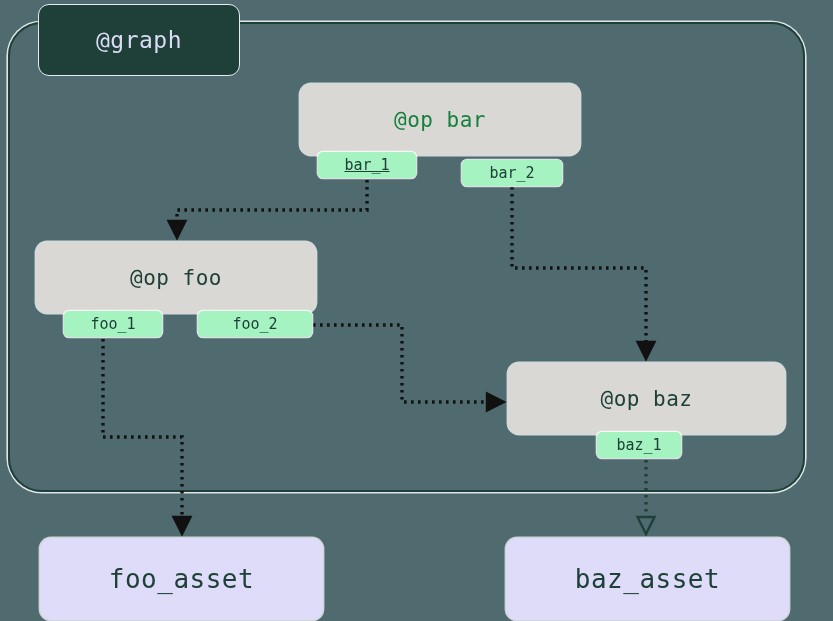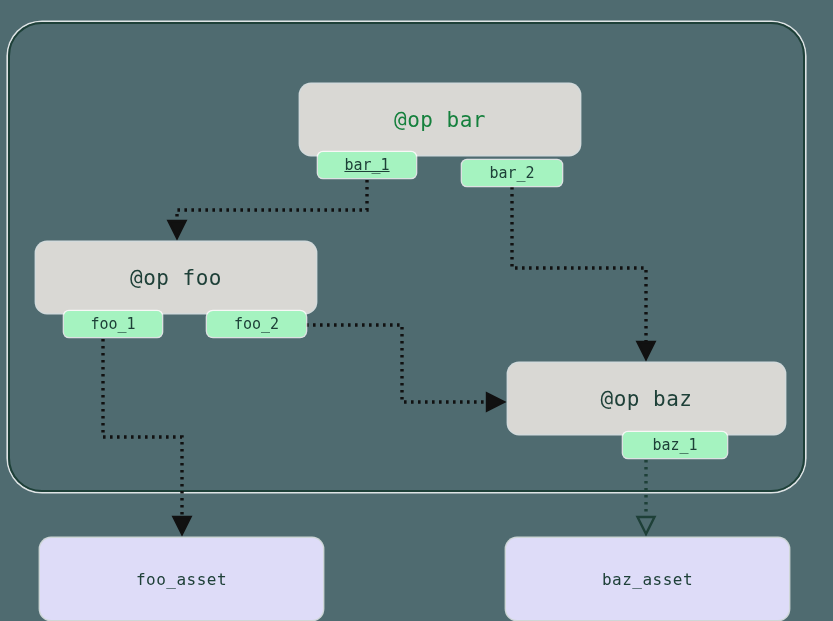--- a/index.html
+++ b/index.html
@@ -91,21 +91,21 @@
   
   .asset {
     position: absolute;
     background: #dedcf8;
     border-radius: 11px;
     box-shadow: 0 0 0 1.4px rgba(255,255,255,0.72);
     display: flex;
     align-items: center;
     justify-content: center;
     color: #1e4038;
-    font-size: 16px;
+    font-size: 26px;
     letter-spacing: 0.5px;
     box-sizing: border-box;
   }
 </style>
 </head>
 <body>
 
 <div id="canvas">
 
   <div class="cluster"></div>
@@ -126,33 +126,36 @@
       <g>
         <polyline points="103,325 103,437 182,437 182,521" fill="none" stroke="#111111" stroke-width="3.4" stroke-dasharray="2.6 4.4" stroke-linecap="butt"></polyline>
         <polygon points="182,534 173.5,517 190.5,517" fill="#111111" stroke="#111111" stroke-width="2.4" stroke-linejoin="miter"></polygon>
       </g>
       <g>
         <polyline points="646,446 646,521" fill="none" stroke="#1e4038" stroke-width="3.4" stroke-dasharray="2.6 4.4" stroke-linecap="butt"></polyline>
         <polygon points="646,534 637.5,517 654.5,517" fill="#4f6b70" stroke="#1e4038" stroke-width="2.4" stroke-linejoin="miter"></polygon>
       </g>
     </svg>
 
+  <div class="cluster-label">
+    <span>@graph</span>
+  </div>
 
   <div id="nodes">
       <div class="op" style="left: 300px; top: 84px; width: 280px; height: 71px; background: rgb(217, 216, 212);">
         <div class="op-title" style="color: #15803d;">@op bar</div>
       </div>
       <div class="port" style="left: 318px; top: 152px; width: 98px; text-decoration: underline;">bar_1</div>
       <div class="port" style="left: 462px; top: 152px; width: 100px; margin-top: 8px;">bar_2</div>
       <div class="op" style="left: 36px; top: 242px; width: 280px; height: 71px; background: rgb(217, 216, 212); padding-left: 16px;">
         <div class="op-title" style="color: rgb(30, 64, 56);">@op foo</div>
       </div>
       <div class="port" style="left: 64px; top: 311px; width: 98px;">foo_1</div>
-      <div class="port" style="left: 207px; top: 311px; width: 99px; border-radius: 6px;">foo_2</div>
+      <div class="port" style="left: 198px; top: 311px; width: 114px;">foo_2</div>
       <div class="op" style="left: 508px; top: 363px; width: 277px; height: 71px; background: rgb(217, 216, 212);">
         <div class="op-title" style="color: rgb(30, 64, 56);">@op baz</div>
       </div>
-      <div class="port" style="left: 623px; top: 432px; width: 104px;">baz_1</div>
+      <div class="port" style="left: 597px; top: 432px; width: 84px;">baz_1</div>
       <div class="asset" style="left: 40px; top: 538px; width: 283px; height: 82px; background: rgb(222, 220, 248); color: rgb(30, 64, 56);">foo_asset</div>
       <div class="asset" style="left: 506px; top: 538px; width: 283px; height: 82px; background: rgb(222, 220, 248); color: rgb(30, 64, 56);">baz_asset</div>
     </div>
 
 </div>
 
 </body></html>

